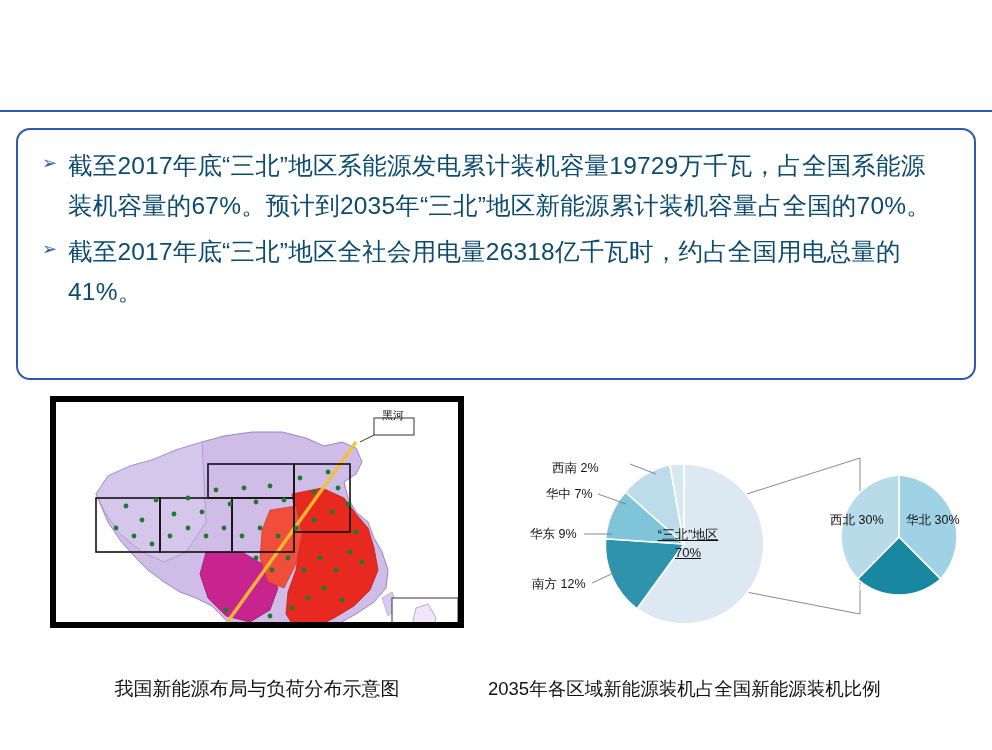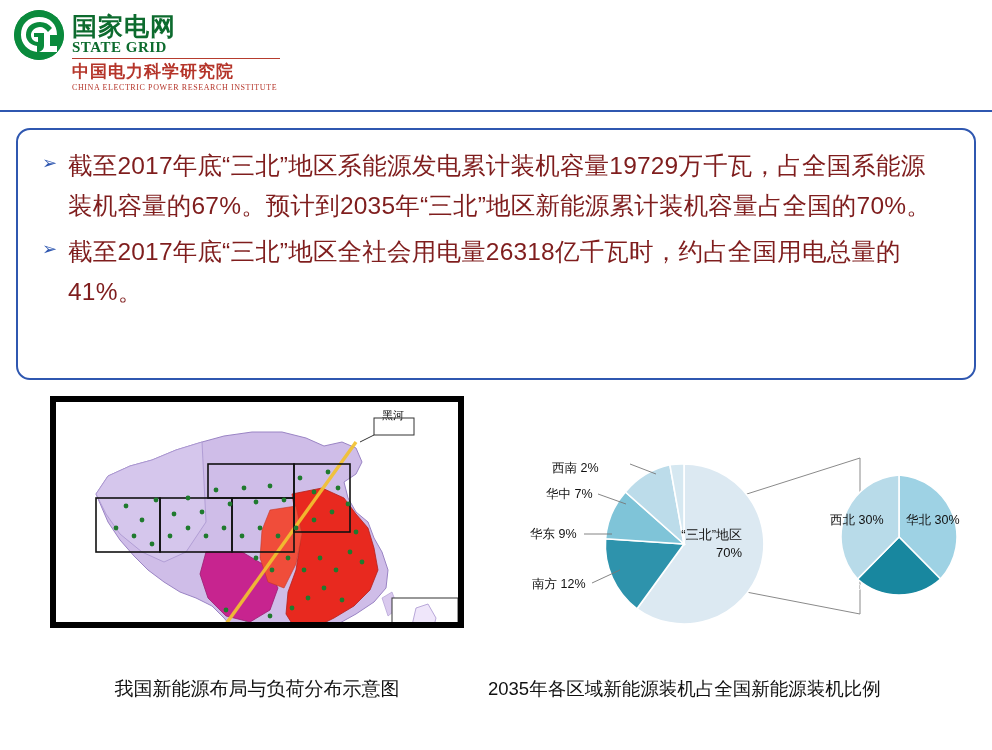--- a/index.html
+++ b/index.html
@@ -146,21 +146,21 @@
     width: 26px;
     padding-top: 8px;
     color: #2f57b0;
     font-size: 18px;
     line-height: 1;
   }
   .bullet-text {
     flex: 1 1 auto;
     font-size: 24.5px;
     line-height: 1.63;
-    color: #7f1d1d;
+    color: #0c4a6e;
     letter-spacing: 0.2px;
     text-align: left;
   }
 
   
   .map-panel {
     position: absolute;
     left: 50px; top: 396px;
     width: 414px;
     height: 232px;
@@ -194,25 +194,26 @@
 
   
   .pie-label {
     position: absolute;
     font-size: 12.5px;
     color: #111;
     white-space: nowrap;
   }
   .pie-center-label {
     position: absolute;
-    text-align: right;
+    text-align: center;
     font-size: 13px;
     color: #111;
     line-height: 1.35;
     white-space: nowrap;
+    text-decoration: underline;
   }
   .pie-label-white {
     position: absolute;
     font-size: 12.5px;
     color: #ffffff;
     white-space: nowrap;
   }
   .pie-label-dark {
     position: absolute;
     font-size: 12.5px;
@@ -239,33 +240,20 @@
     color: #111;
     white-space: nowrap;
   }
   svg { overflow: visible; }
 </style>
 </head>
 <body>
 
 <div class="header">
 
-  <div class="logo-block">
-    <div class="logo-mark">
-      <svg width="50" height="50" viewBox="0 0 50 50" aria-hidden="true">
-        <circle cx="25" cy="25" r="25" fill="#0a8a3c"></circle>
-        <path d="M25 7 C14 7 7 14 7 25 C7 34 14 41 23 42 L23 36 C17 35 12 31 12 25 C12 17 18 12 26 12 C31 12 35 14 38 18 L34 22 C32 19 29 17 26 17 C21 17 17 21 17 25 C17 29 20 32 24 32 L24 27 L20 27 L20 23 L30 23 L30 36 C30 39 28 41 25 42 L43 42 L43 36 L36 36 L36 25 L43 25 C43 14 36 7 25 7 Z" fill="#ffffff"></path>
-      </svg>
-    </div>
-    <div class="logo-cn">国家电网</div>
-    <div class="logo-en">STATE GRID</div>
-    <div class="logo-divider"></div>
-    <div class="logo-inst-cn">中国电力科学研究院</div>
-    <div class="logo-inst-en">CHINA ELECTRIC POWER RESEARCH INSTITUTE</div>
-  </div>
 
 
   <div class="header-rule"></div>
 </div>
 
 <div class="callout">
 
   <div class="bullet-row first">
     <div class="bullet-arrow">➢</div>
     <div class="bullet-text">截至2017年底“三北”地区系能源发电累计装机容量19729万千瓦，占全国系能源装机容量的67%。预计到2035年“三北”地区新能源累计装机容量占全国的70%。</div>

